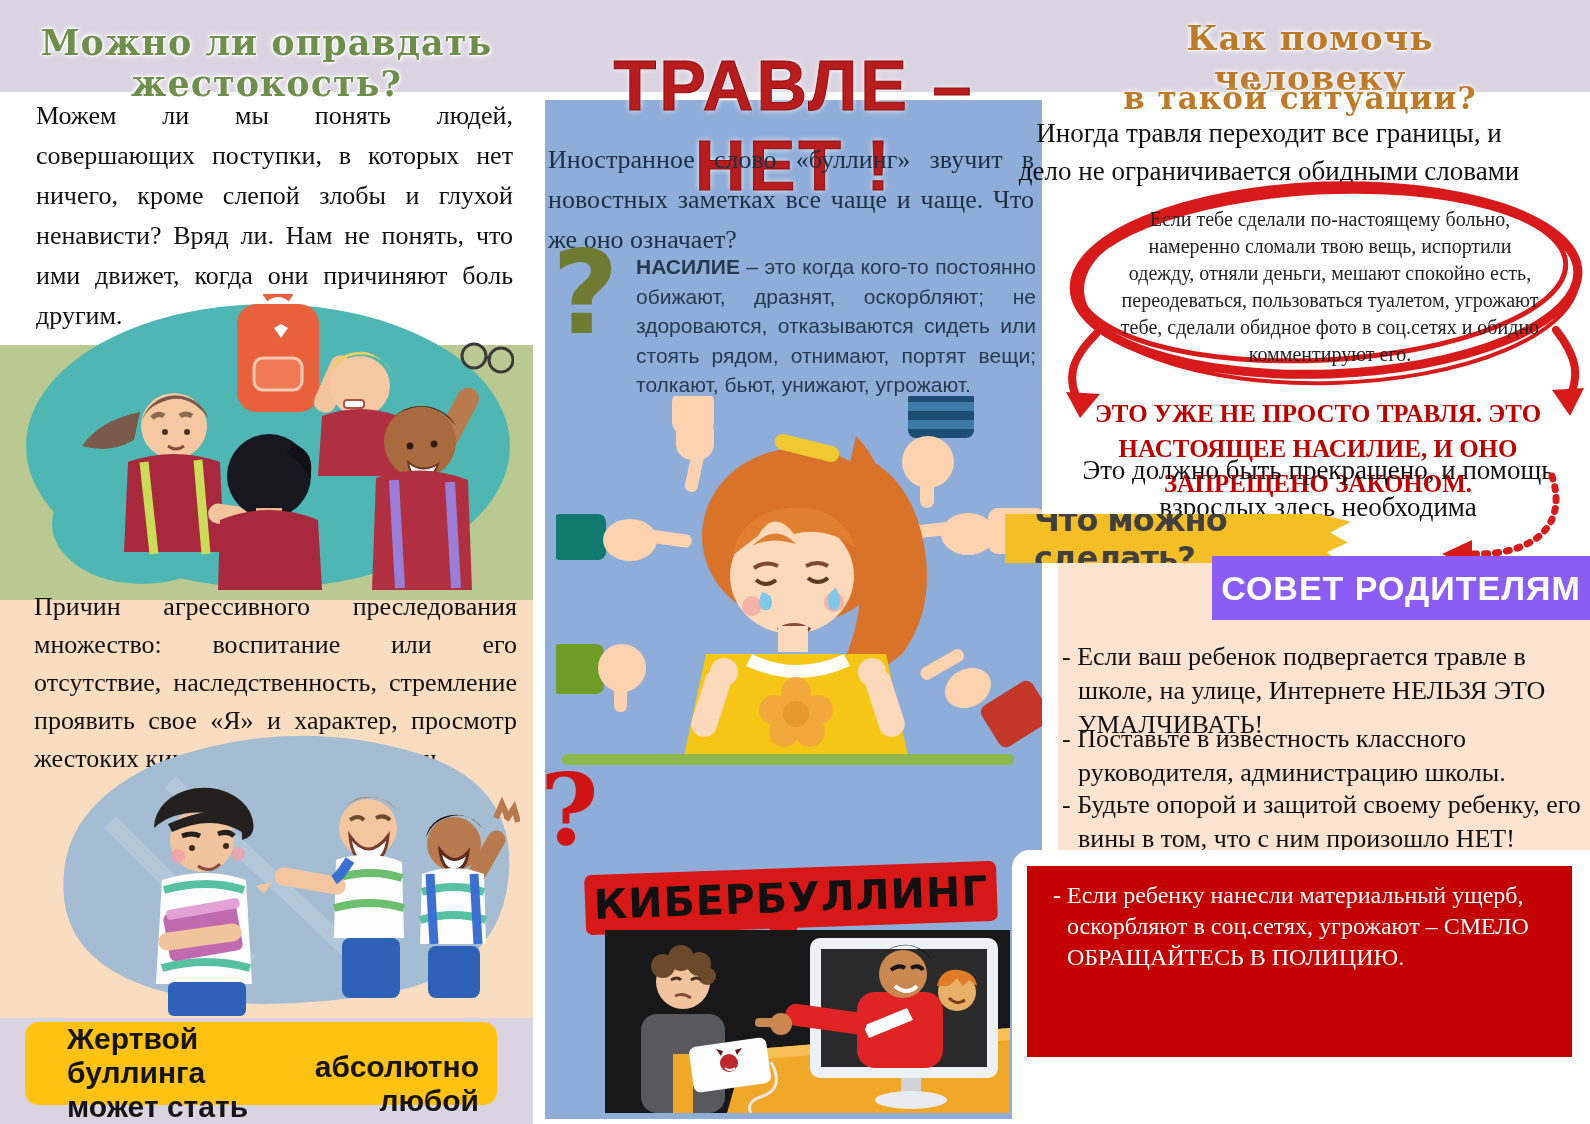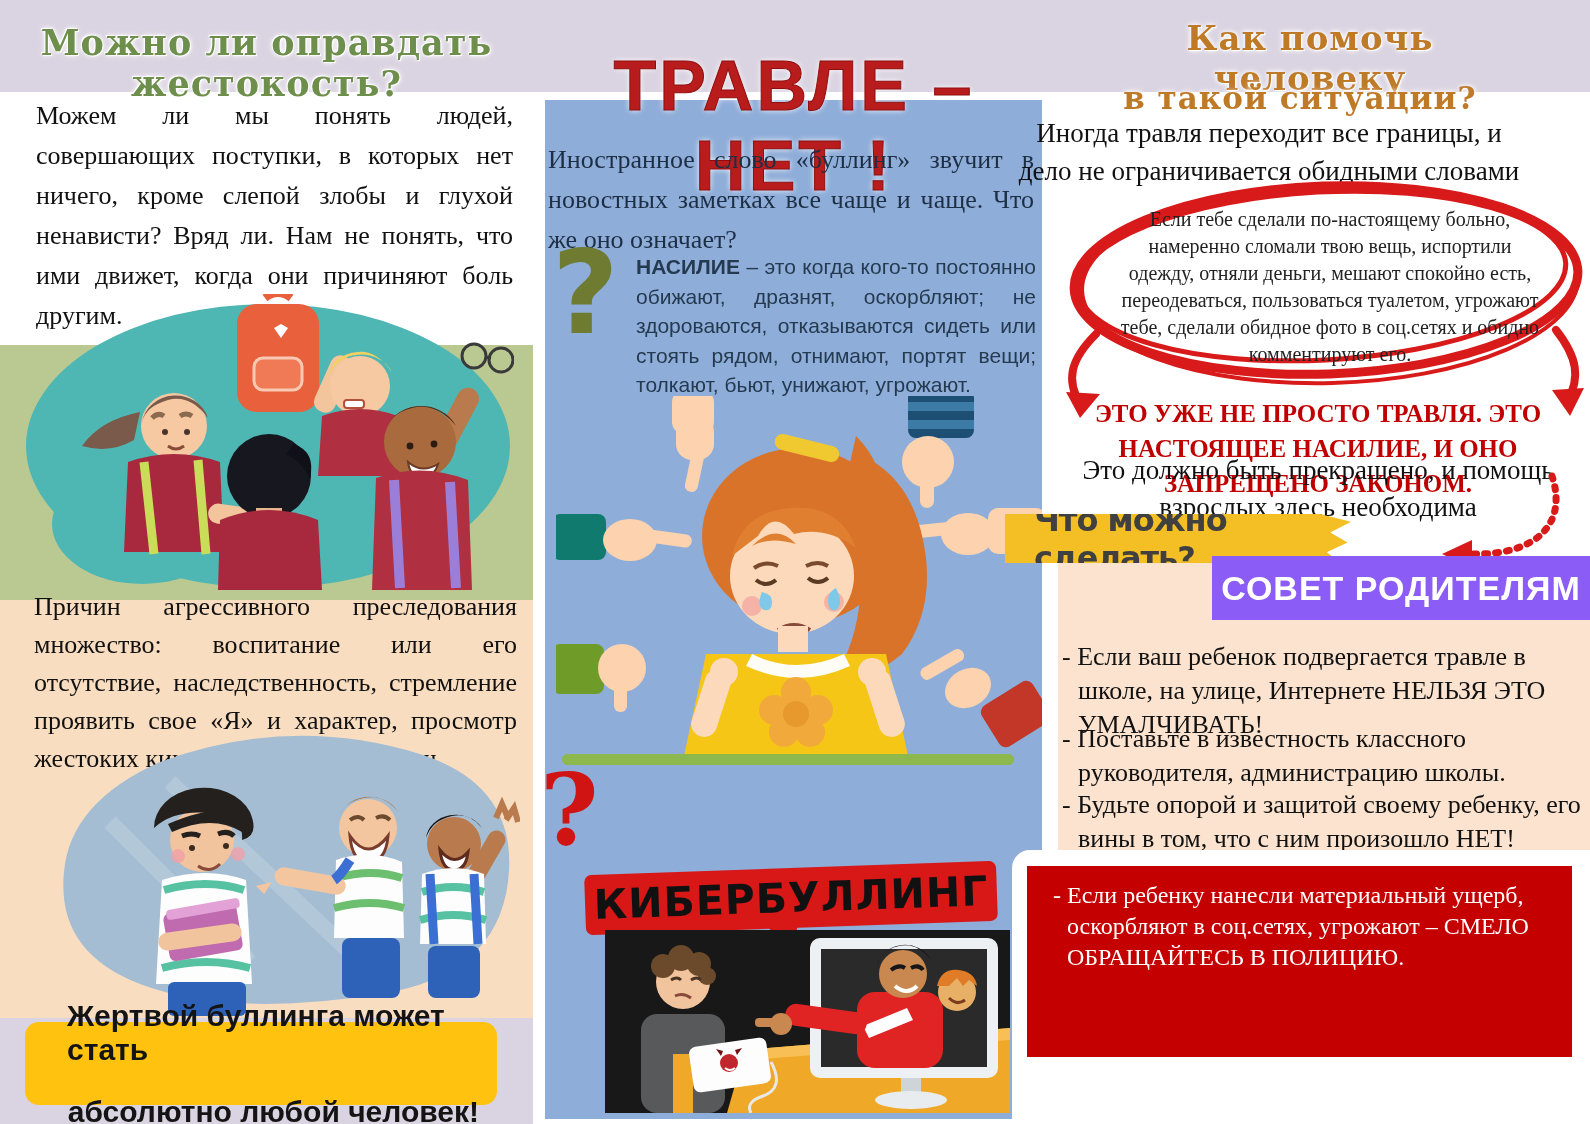--- a/index.html
+++ b/index.html
@@ -53,21 +53,21 @@
   .wtd-box span{font-family:"DejaVu Sans",sans-serif;font-weight:bold;font-size:32px;color:#404040;padding-left:29px;letter-spacing:-1px;}
   .advice-header{left:1212px;top:556px;width:378px;height:64px;background:#8b5cf6;display:flex;align-items:center;justify-content:center;}
   .advice-header span{font-family:"Liberation Sans",sans-serif;font-weight:bold;font-size:34px;color:#fff;letter-spacing:1px;}
   .advice{width:516px;font-size:26px;line-height:34px;color:#111;padding-left:16px;text-indent:-16px;}
   .adv1{left:1062px;top:640px;}
   .adv2{left:1062px;top:722px;}
   .adv3{left:1062px;top:788px;}
   .police{font-size:24px;line-height:31px;color:#fff;padding-left:14px;text-indent:-14px;margin:0 0 8px 0;}
   .victim-box{left:25px;top:1022px;width:472px;height:83px;background:#ffc20e;border-radius:14px;
               font-family:"Liberation Sans",sans-serif;font-weight:bold;font-size:30px;color:#141414;
-              display:flex;flex-direction:column;justify-content:center;}
+              display:flex;flex-direction:row;justify-content:center;}
   .victim-box .l1{padding-left:42px;}
   .victim-box .l2{text-align:right;padding-right:18px;margin-top:28px;}
   svg{display:block;}
 </style>
 </head>
 <body>
 
 <div id="poster">
 
   <div class="abs band-top"></div>

